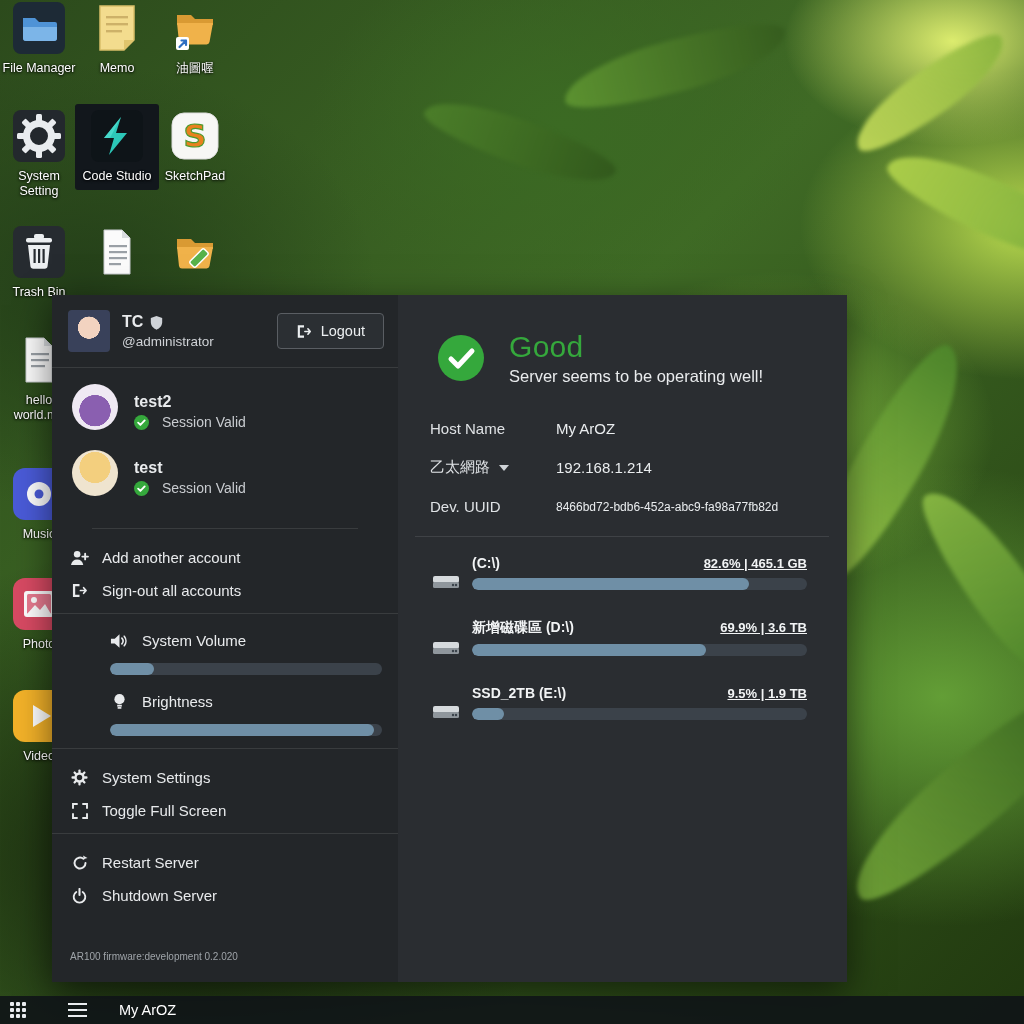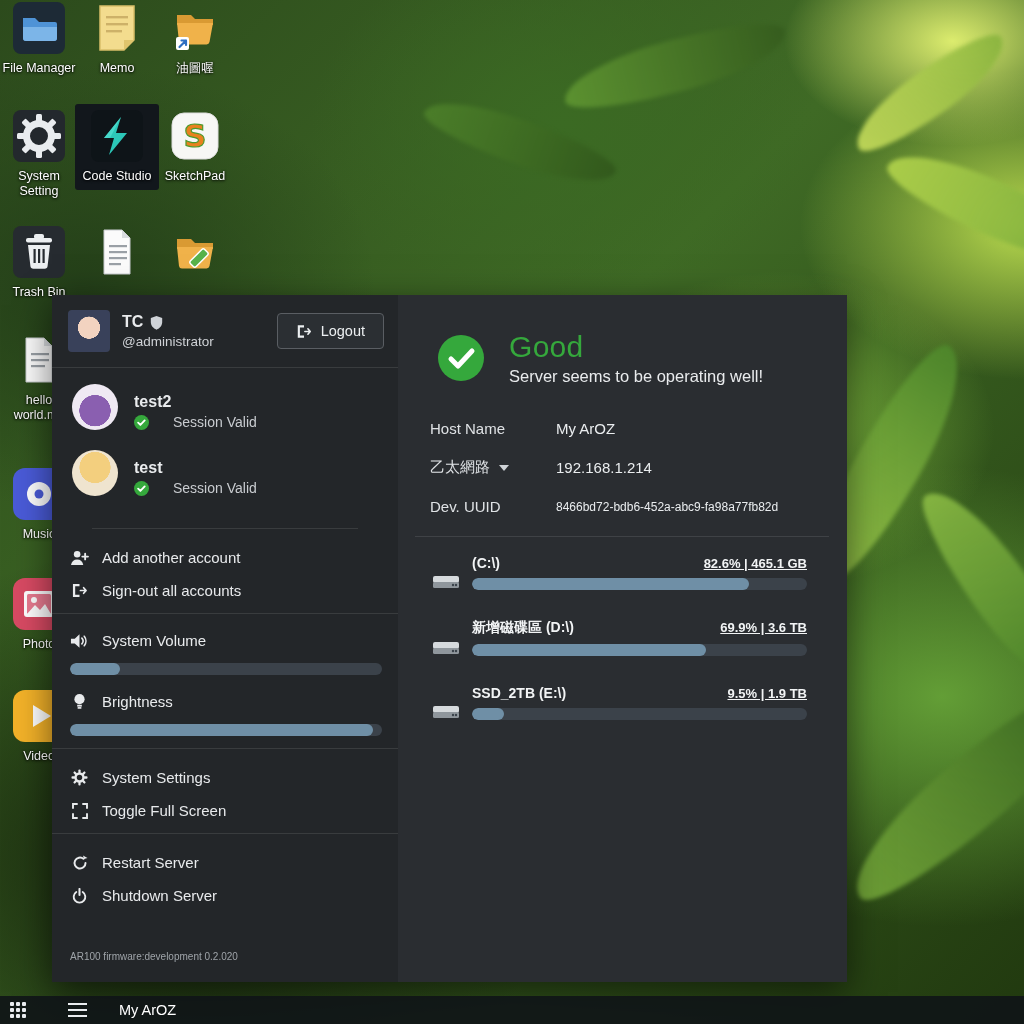--- a/index.html
+++ b/index.html
@@ -57,29 +57,29 @@
   .logout-btn { margin-left:auto; display:flex; align-items:center; gap:9px;
     padding:9px 18px; border:1px solid #5a5e63; border-radius:4px; background:#2b2f33;
     color:#eceff1; font-size:14.5px; cursor:pointer; }
 
   .accounts { padding:16px 16px 4px 20px; }
   .acct-row { display:flex; align-items:flex-end; gap:16px; margin-bottom:20px; cursor:pointer; }
   .avatar-rd { width:46px; height:46px; border-radius:50%; flex:0 0 auto; }
   .avatar-test2 { background:radial-gradient(circle at 50% 58%, #8a5fb0 0 44%, #efe9f3 45% 100%); }
   .avatar-test  { background:radial-gradient(circle at 50% 38%, #f3cf7e 0 42%, #efe4cf 43% 100%); }
   .acct-name { font-size:16px; font-weight:bold; }
-  .acct-status { display:flex; align-items:center; gap:24px; margin-top:3px;
+  .acct-status { display:flex; align-items:center; gap:13px; margin-top:3px;
     font-size:14px; color:#c9ccd0; }
 
   .rows { padding:12px 16px 6px 18px; }
   .p-row { display:flex; align-items:center; gap:13px; height:33px;
     font-size:15px; color:#e8eaec; cursor:pointer; }
   .p-row .ic { width:19px; display:flex; justify-content:center; }
 
-  .slider-group { padding:4px 14px 2px 18px; }
+  .slider-group { padding:4px 14px 2px 18px;margin-left:40px; }
   .slider-label { display:flex; align-items:center; gap:13px; height:33px; font-size:15px; margin-top:6px; }
   .slider-track { height:12px; border-radius:6px; background:var(--bar-track,#3b424a);
     margin:6px 2px 10px 0; overflow:hidden; cursor:pointer; }
   .slider-fill { height:100%; border-radius:6px; background:var(--bar-fill,#6f8fa6); }
 
   .footer-note { margin-top:auto; padding:8px 16px 20px 18px; font-size:10px; color:#9fa4a9; }
 
   
   .status-head { display:flex; align-items:center; gap:25px; padding:35px 40px 0 40px; }
   .ok-circle { width:46px; height:46px; flex:0 0 auto; }

